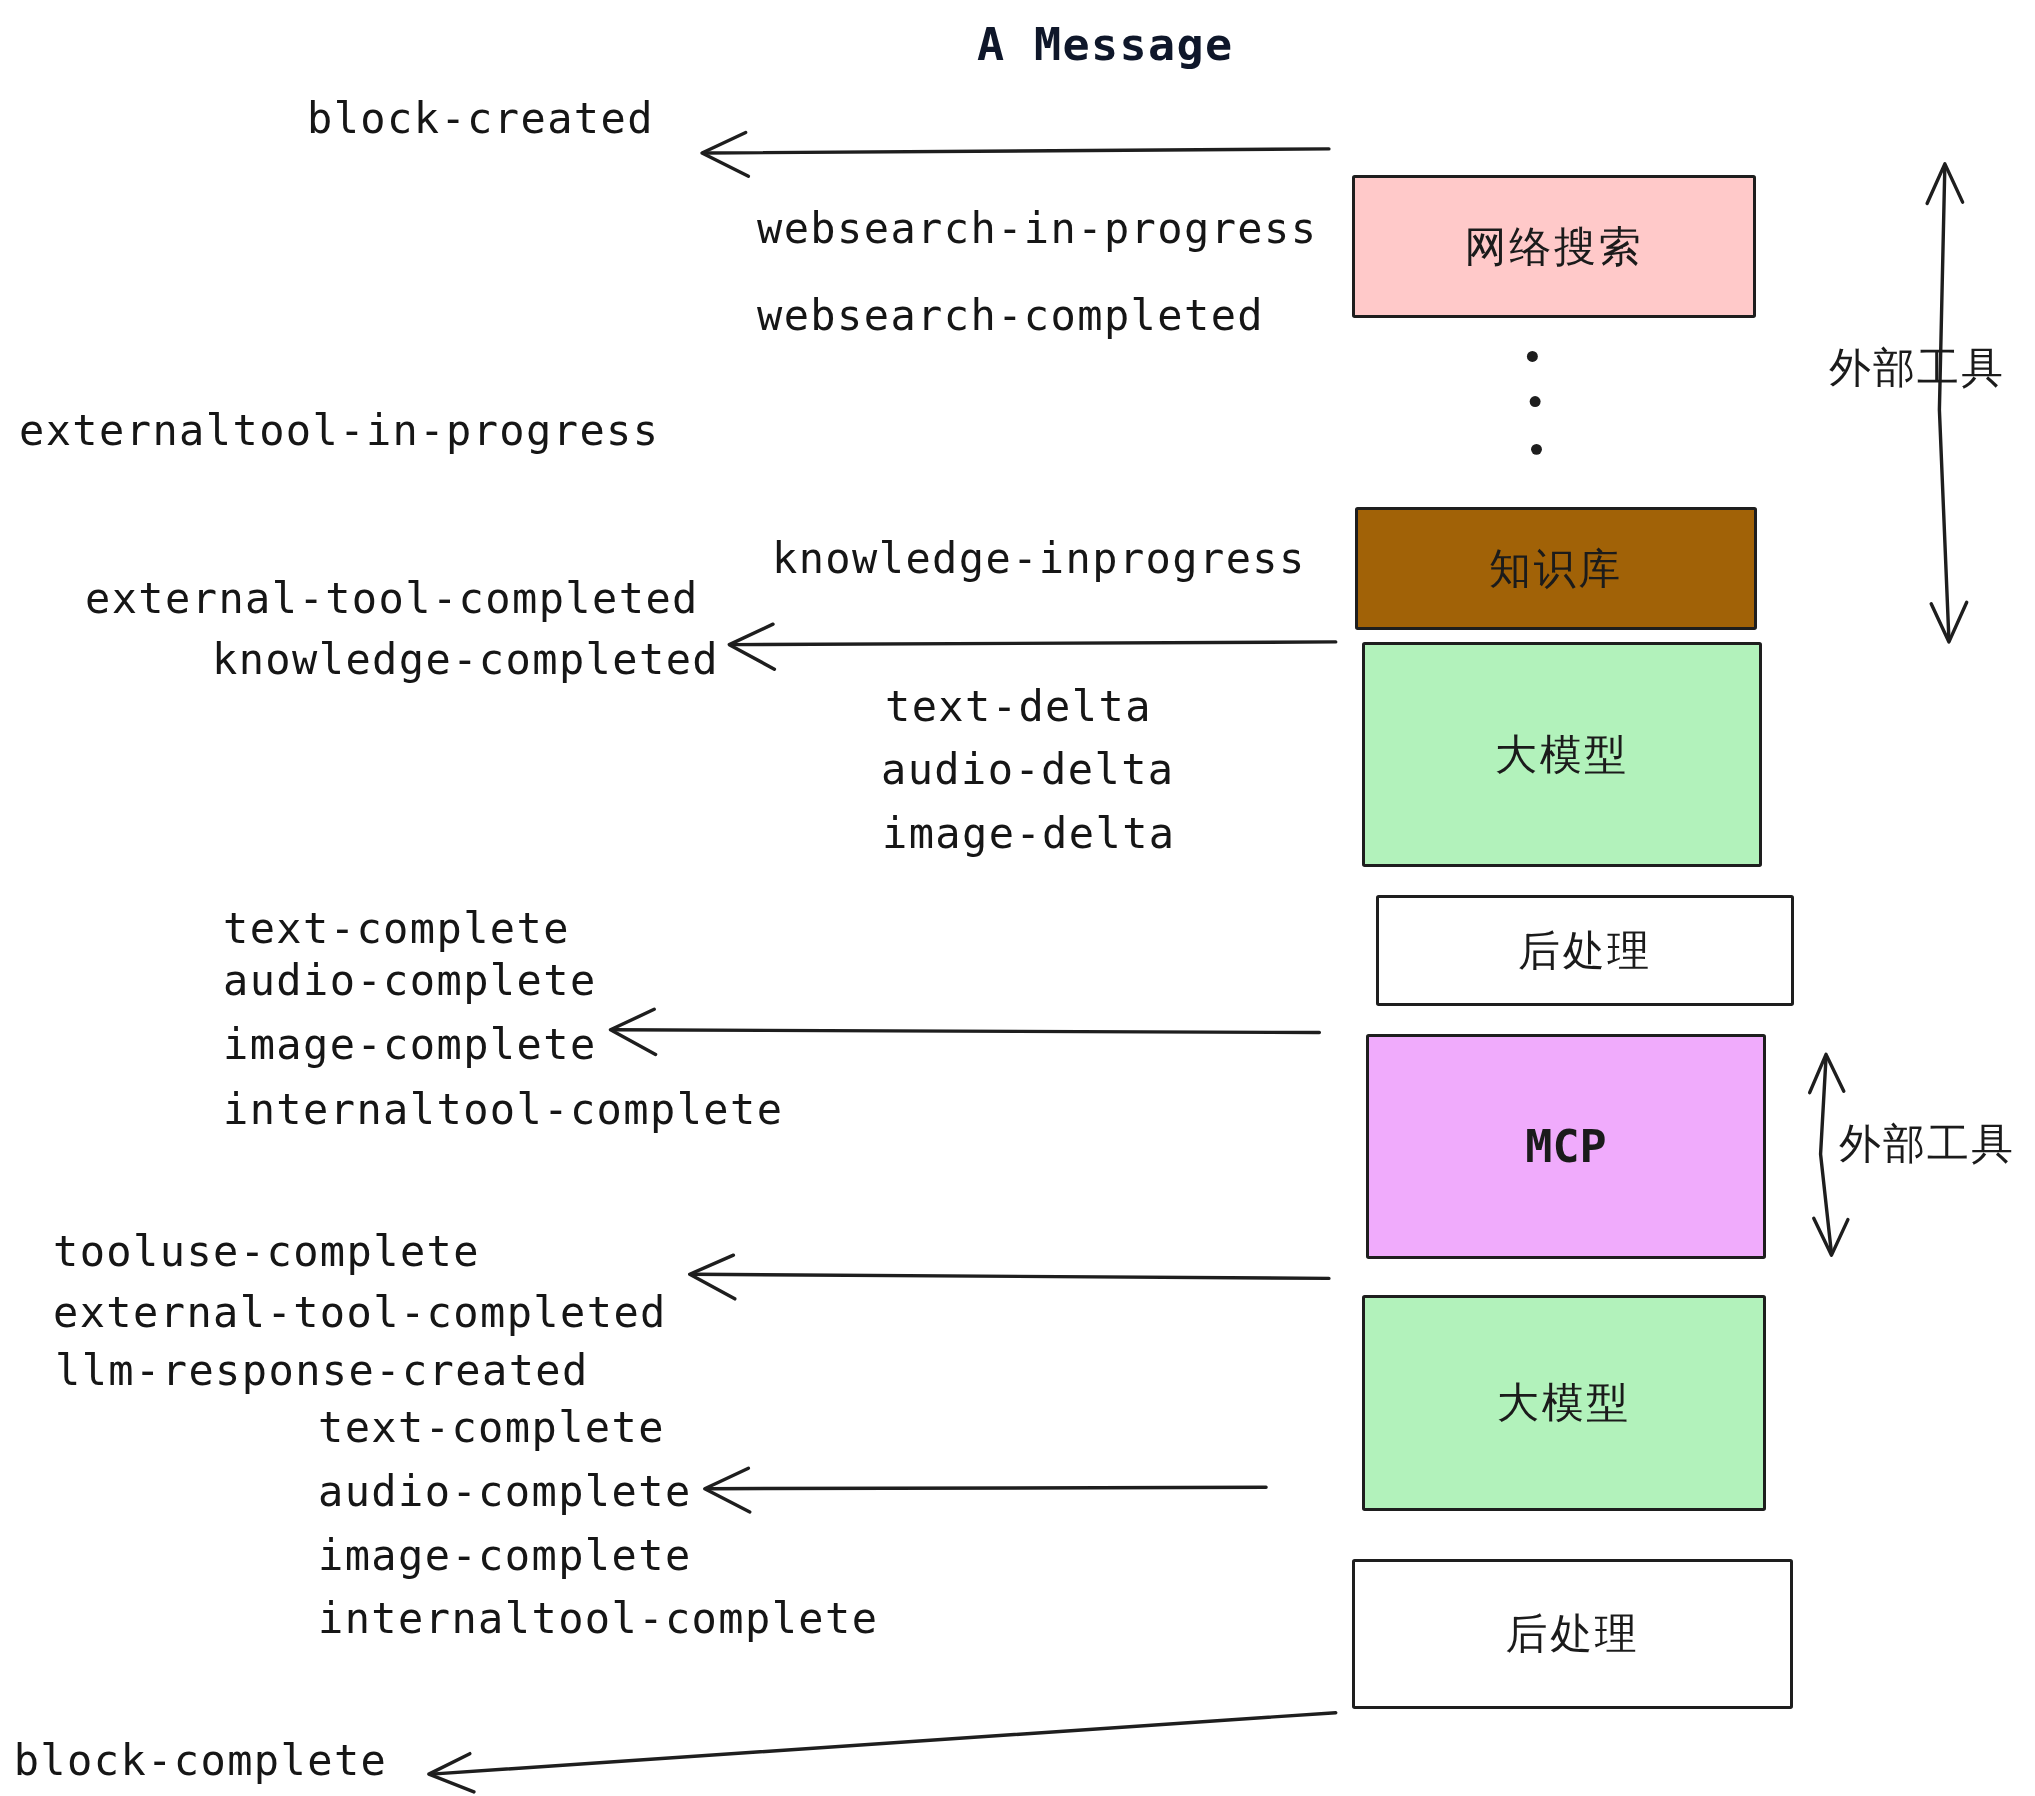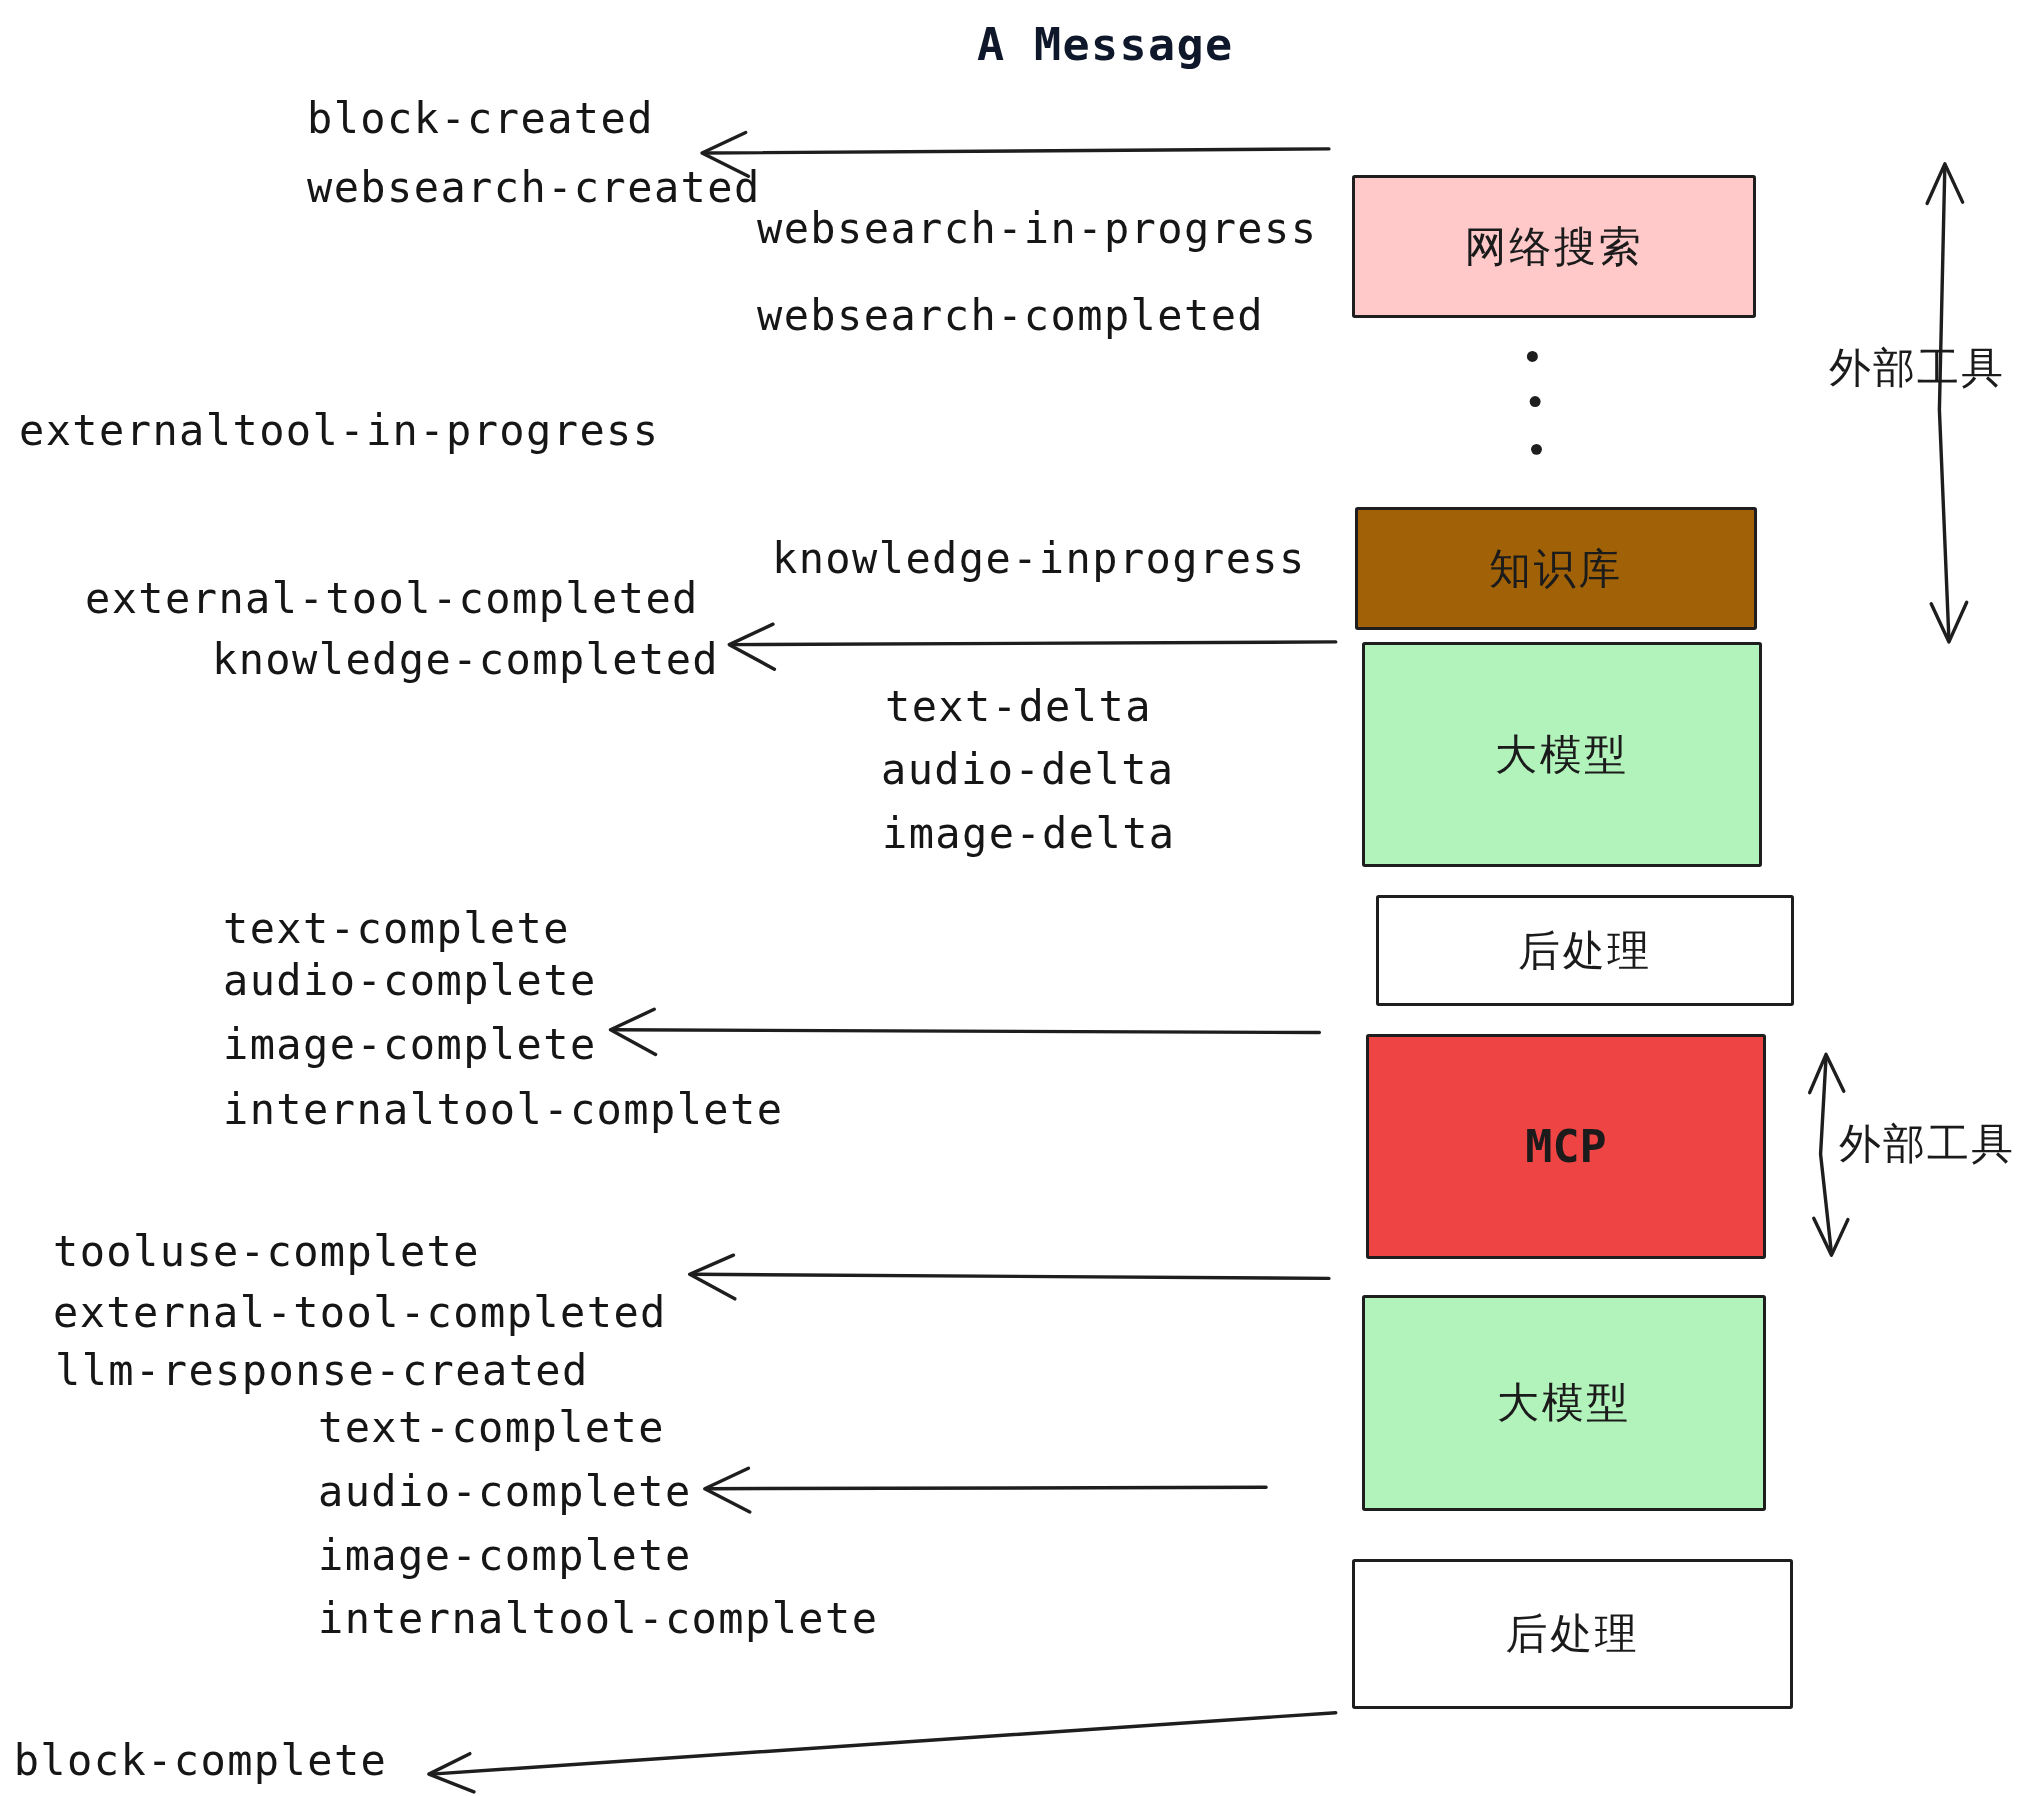--- a/index.html
+++ b/index.html
@@ -107,21 +107,20 @@
     <g>
       <circle cx="2244" cy="522" r="8" fill="#1e1e1e"></circle>
       <circle cx="2248" cy="588" r="8" fill="#1e1e1e"></circle>
       <circle cx="2250" cy="658" r="8" fill="#1e1e1e"></circle>
     </g>
   </svg>
 
   <div class="title" style="left:977px; top:22px;">A Message</div>
 
   <div class="ev" style="left:307px; top:98px;">block-created</div>
-  <div class="ev" style="left:307px; top:167px;">websearch-created</div>
   <div class="ev" style="left:757px; top:208px;">websearch-in-progress</div>
   <div class="ev" style="left:757px; top:295px;">websearch-completed</div>
   <div class="ev" style="left:19px; top:410px;">externaltool-in-progress</div>
   <div class="ev" style="left:772px; top:538px;">knowledge-inprogress</div>
   <div class="ev" style="left:85px; top:578px;">external-tool-completed</div>
   <div class="ev" style="left:212px; top:639px;">knowledge-completed</div>
   <div class="ev" style="left:885px; top:686px;">text-delta</div>
   <div class="ev" style="left:881px; top:749px;">audio-delta</div>
   <div class="ev" style="left:882px; top:813px;">image-delta</div>
   <div class="ev" style="left:223px; top:908px;">text-complete</div>
@@ -146,21 +145,21 @@
   </div>
 
   <div class="box" style="left: 1362px; top: 642px; width: 400px; height: 225px; background-color: rgb(178, 242, 187);">
     <span class="lbl">大模型</span>
   </div>
 
   <div class="box" style="left: 1376px; top: 895px; width: 418px; height: 111px; background-color: rgb(255, 255, 255);">
     <span class="lbl">后处理</span>
   </div>
 
-  <div class="box" style="left: 1366px; top: 1034px; width: 400px; height: 225px; background-color: #ef4444;">
+  <div class="box" style="left: 1366px; top: 1034px; width: 400px; height: 225px; background-color: #f0abfc;">
     <span class="lbl-mono">MCP</span>
   </div>
 
   <div class="box" style="left: 1362px; top: 1295px; width: 404px; height: 216px; background-color: rgb(178, 242, 187);">
     <span class="lbl">大模型</span>
   </div>
 
   <div class="box" style="left: 1352px; top: 1559px; width: 441px; height: 150px; background-color: rgb(255, 255, 255);">
     <span class="lbl">后处理</span>
   </div>

